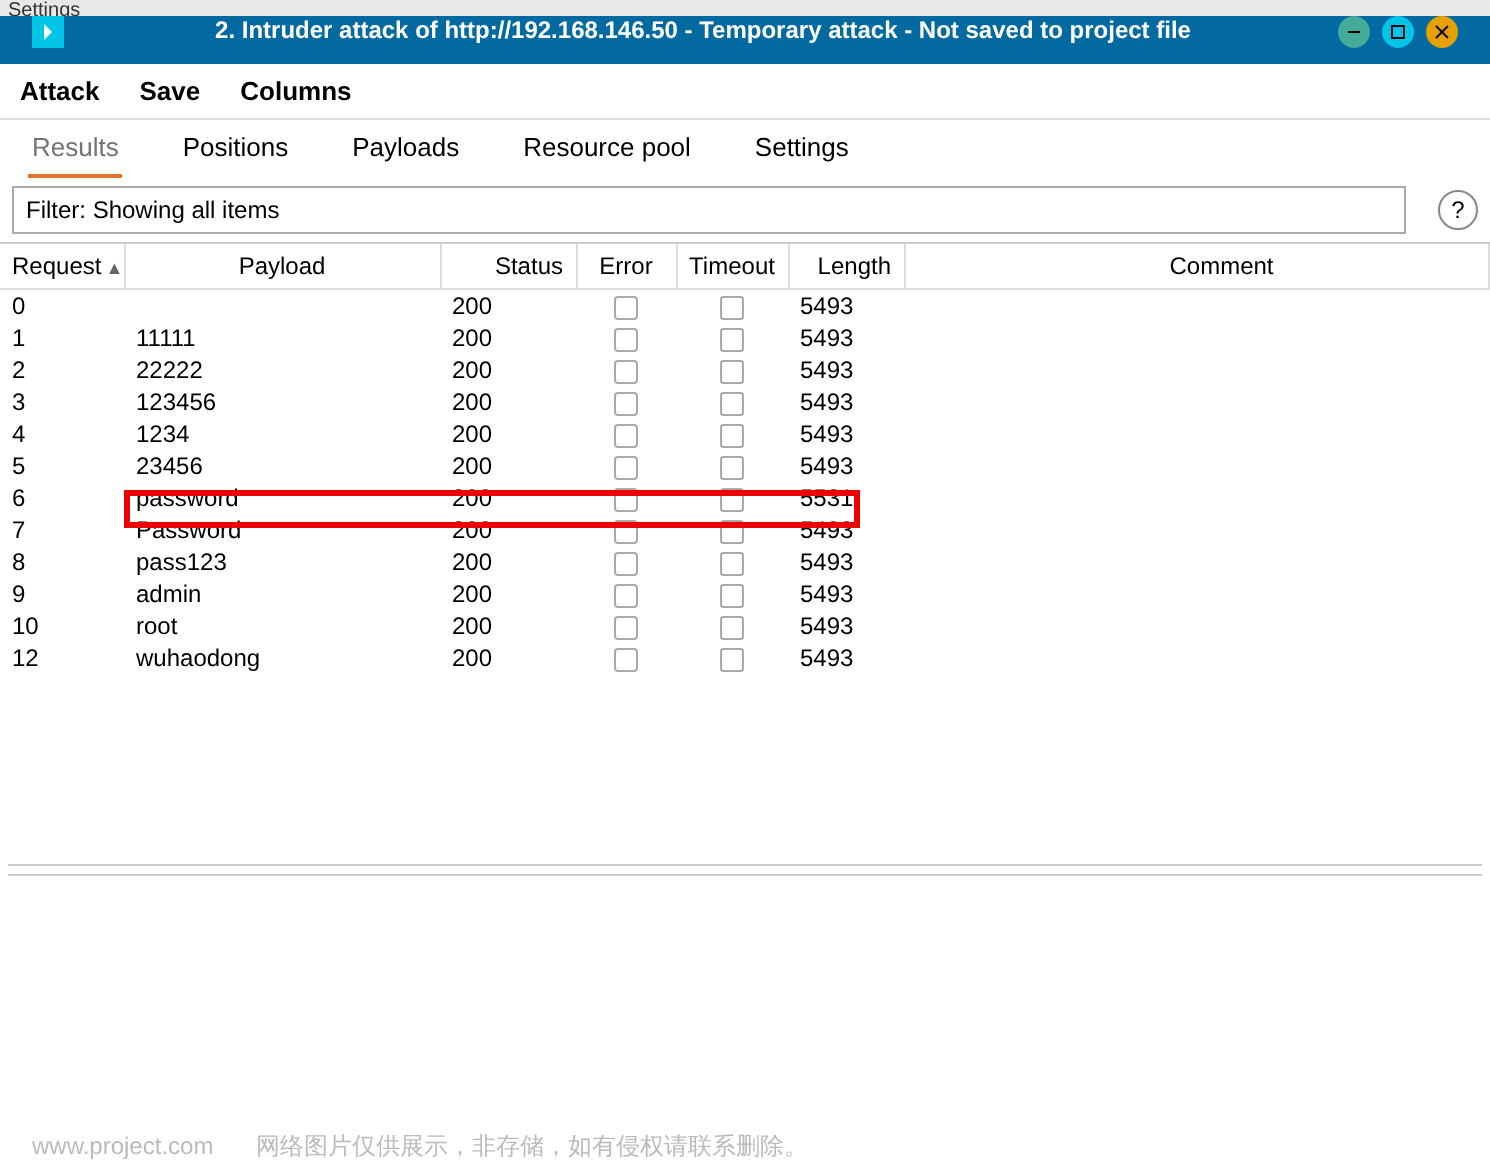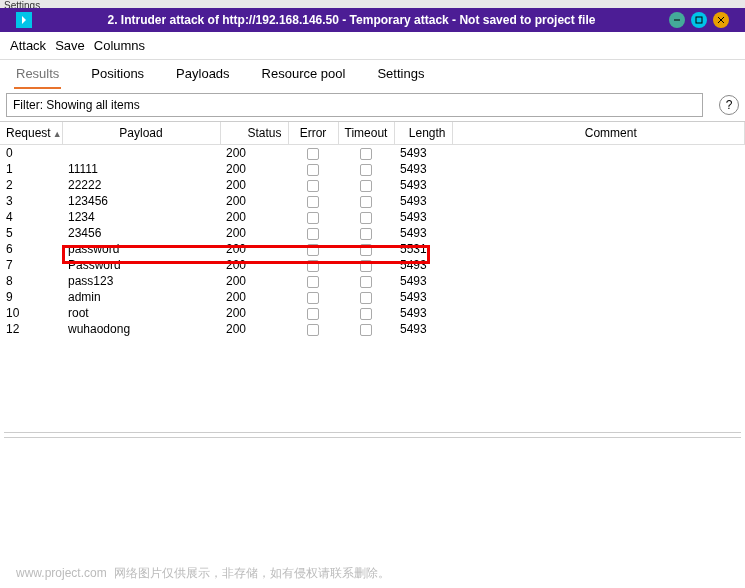--- a/index.html
+++ b/index.html
@@ -1,26 +1,26 @@
 <!DOCTYPE html>
 <html><head>
 <meta charset="utf-8">
 <style>
 * { box-sizing: border-box; margin: 0; padding: 0; font-family: sans-serif; }
 body { width: 745px; height: 588px; background: #fff; font-size: 12px; position: relative; overflow: hidden; }
 .truncated-top { height: 8px; background: #e8e8e8; padding: 0 4px; font-size: 10px; color: #333; overflow: hidden; }
-.titlebar { background: #4c1d95; color: #fff; display: flex; align-items: center; height: 24px; padding: 0 16px; }
+.titlebar { background: #0369a1; color: #fff; display: flex; height: 24px; padding: 0 16px; }
 .titlebar .app-icon { width: 16px; height: 16px; background: #00c4e8; display: flex; align-items: center; justify-content: center; margin-right: 8px; }
 .titlebar .app-icon svg { width: 10px; height: 10px; }
 .titlebar .title-text { flex: 1; text-align: center; font-weight: bold; font-size: 12px; }
 .titlebar .win-btn { width: 16px; height: 16px; border-radius: 50%; margin-left: 6px; display: flex; align-items: center; justify-content: center; color: #000; font-size: 10px; }
 .win-min { background: #4a9; }
 .win-max { background: #00c4e8; }
 .win-close { background: #e8a000; }
-.menubar { display: flex; padding: 6px 10px; gap: 9px; font-size: 13px; }
+.menubar { display: flex; padding: 6px 10px; gap: 20px; font-size: 13px; font-weight: bold; }
 .menubar span { cursor: pointer; }
 .tabbar { display: flex; padding: 0 14px; gap: 28px; font-size: 13px; border-top: 1px solid #ddd; }
 .tabbar .tab { padding: 6px 2px; cursor: pointer; }
 .tabbar .tab.active { color: #737373; border-bottom: 2px solid #e8732c; }
 .filter-row { display: flex; align-items: center; padding: 4px 6px; gap: 16px; }
 .filter-input { flex: 1; border: 1px solid #aaa; padding: 4px 6px; font-size: 12px; background: #fff; }
 .help-btn { width: 20px; height: 20px; border: 1px solid #888; border-radius: 50%; display: flex; align-items: center; justify-content: center; font-size: 12px; cursor: pointer; }
 .table-wrap { border-top: 1px solid #ccc; }
 table { width: 100%; border-collapse: collapse; table-layout: fixed; }
 th { text-align: right; font-weight: normal; padding: 4px 6px; border-right: 1px solid #ddd; border-bottom: 1px solid #ddd; font-size: 12px; position: relative; }
@@ -215,15 +215,15 @@
       </tbody>
   </table>
   <div class="highlight-box" style="top: 123px;"></div>
 </div>
 
 <div class="divider"></div>
 
 <div class="watermarks">
   <div>
     <span>www.project.com</span>
-    <span style="margin-left:4px;">网络图片仅供展示，非存储，如有侵权请联系删除。</span>
+    <span style="margin-left:18px;">网络图片仅供展示，非存储，如有侵权请联系删除。</span>
   </div>
 </div>
 
 </body></html>

